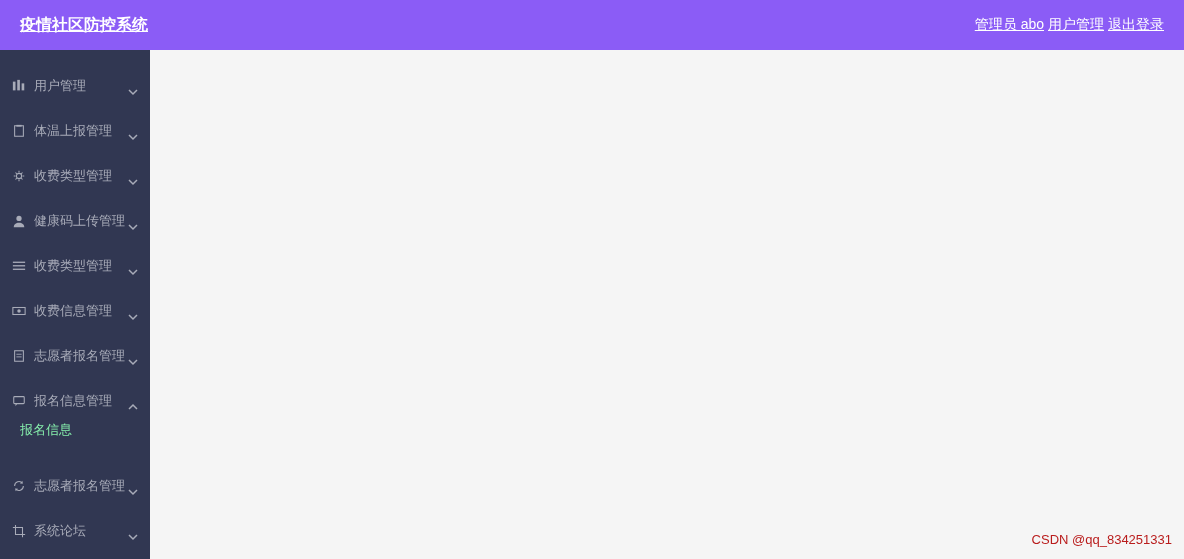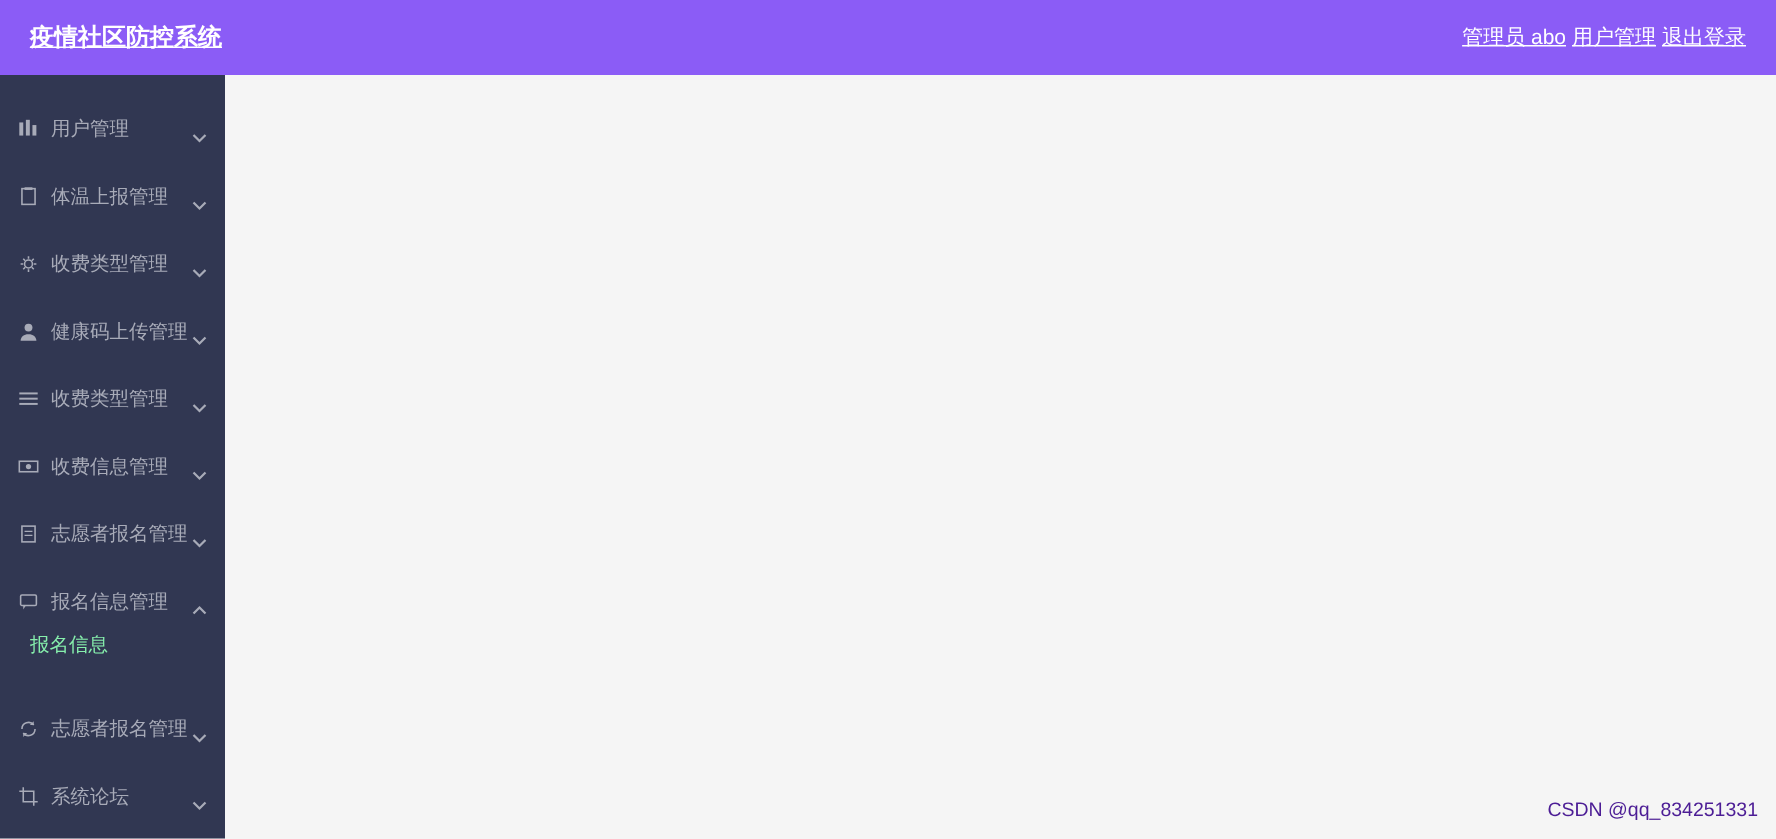--- a/index.html
+++ b/index.html
@@ -16,21 +16,21 @@
     .sidebar { width: 150px; background: #313752; color: #a8abb8; overflow-y: auto; flex-shrink: 0; }
     .sidebar::-webkit-scrollbar { width: 0; }
     .menu-item { display: flex; align-items: flex-end; justify-content: space-between; padding: 0 12px; height: 45px; cursor: pointer; font-size: 13px; }
     .menu-item-left { display: flex; align-items: center; gap: 8px; }
     .menu-icon { width: 14px; height: 14px; display: inline-flex; align-items: center; justify-content: center; flex-shrink: 0; }
     .menu-icon svg { width: 14px; height: 14px; fill: #a8abb8; }
     .chevron { width: 10px; height: 10px; }
     .chevron svg { width: 10px; height: 10px; fill: #a8abb8; }
     .submenu-item { padding: 0 12px 0 20px; height: 40px; display: flex; align-items: center; cursor: pointer; font-size: 13px; color: #86efac; }
     
-    .watermark { position: fixed; bottom: 10px; right: 12px; color: #4c1d95; font-size: 13px; text-align: right; line-height: 1.4; margin-left: 28px; }
+    .watermark { position: fixed; bottom: 10px; right: 12px; color: #b91c1c; font-size: 13px; text-align: right; line-height: 1.4; margin-left: 28px; }
   </style>
 </head>
 <body>
 
 <div class="header">
   <div class="header-title">疫情社区防控系统</div>
   <div class="header-right">
     <span class="header-link">管理员 abo</span>
     <span class="header-link">用户管理</span>
     <span class="header-link">退出登录</span>

